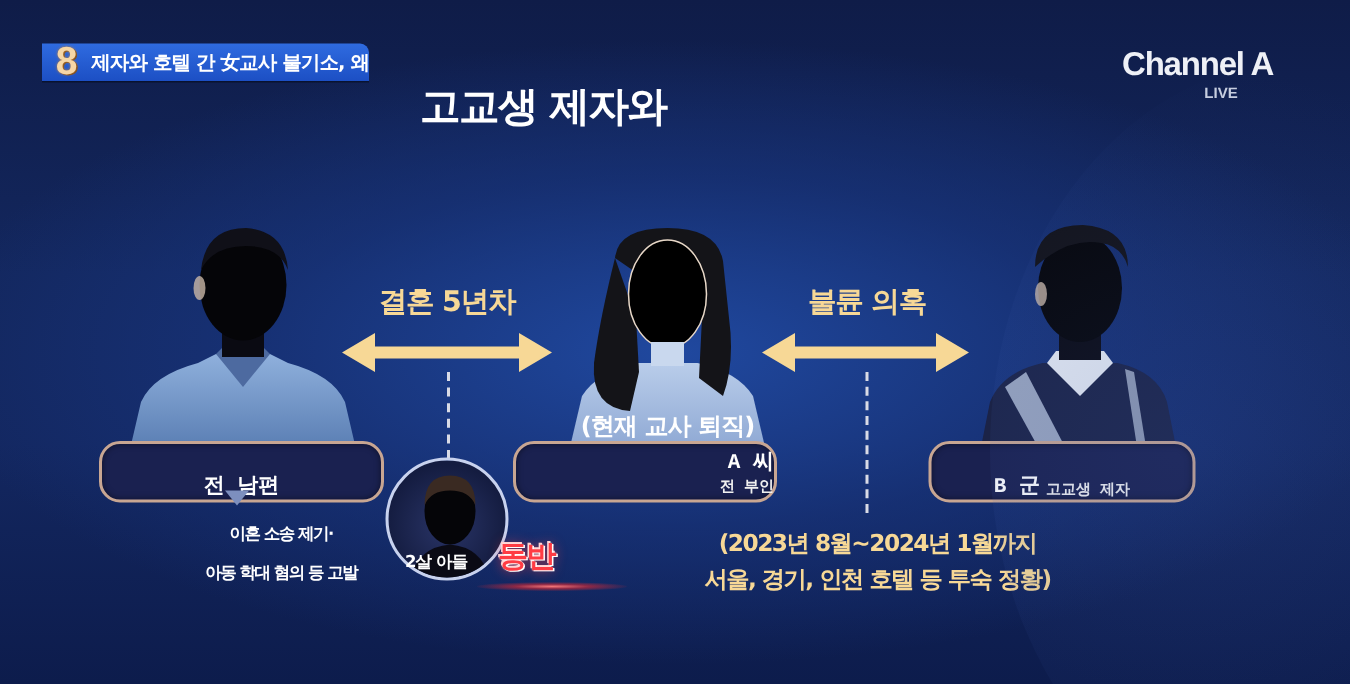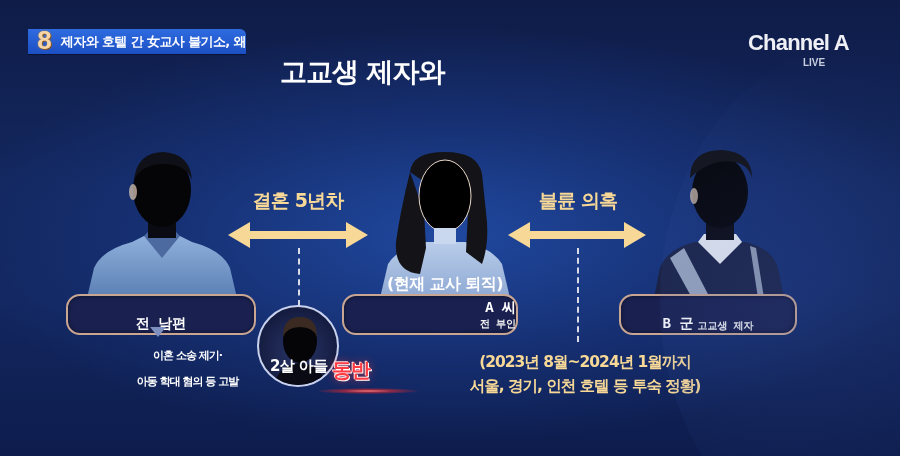--- a/index.html
+++ b/index.html
@@ -101,21 +101,21 @@
       color: #f7d896; font-weight: bold; font-size: 15.5px; line-height: 24px; letter-spacing: -1px;
     }
 
     .son-circle {
       position: absolute; left: 257px; top: 305px; width: 82px; height: 82px; border-radius: 50%;
       border: 2px solid #c8d2ee;
       background: radial-gradient(circle at 50% 55%, #2a3568 0%, #141c40 70%);
       overflow: hidden;
     }
     .son-label {
-      position: absolute; left: 270px; top: 357px; color: #ffffff; font-weight: bold; font-size: 15px;
+      position: absolute; left: 270px; top: 367px; color: #ffffff; font-weight: bold; font-size: 11px;
       letter-spacing: -0.6px; white-space: nowrap;
     }
     .dongban {
       position: absolute; left: 332px; top: 357px; color: #ff3c44; font-weight: bold; font-size: 20px;
       letter-spacing: -1px;
       text-shadow: 0 0 1px #fff, 1px 1px 0 #ffffff, -1px -1px 0 #ffd0d0, 0 0 8px rgba(255,60,60,0.8);
     }
     .dongban-glow {
       position: absolute; left: 318px; top: 388px; width: 100px; height: 6px; border-radius: 50%;
       background: radial-gradient(ellipse at center, rgba(255,120,120,0.95) 0%, rgba(220,40,50,0.6) 35%, rgba(0,0,0,0) 75%);

